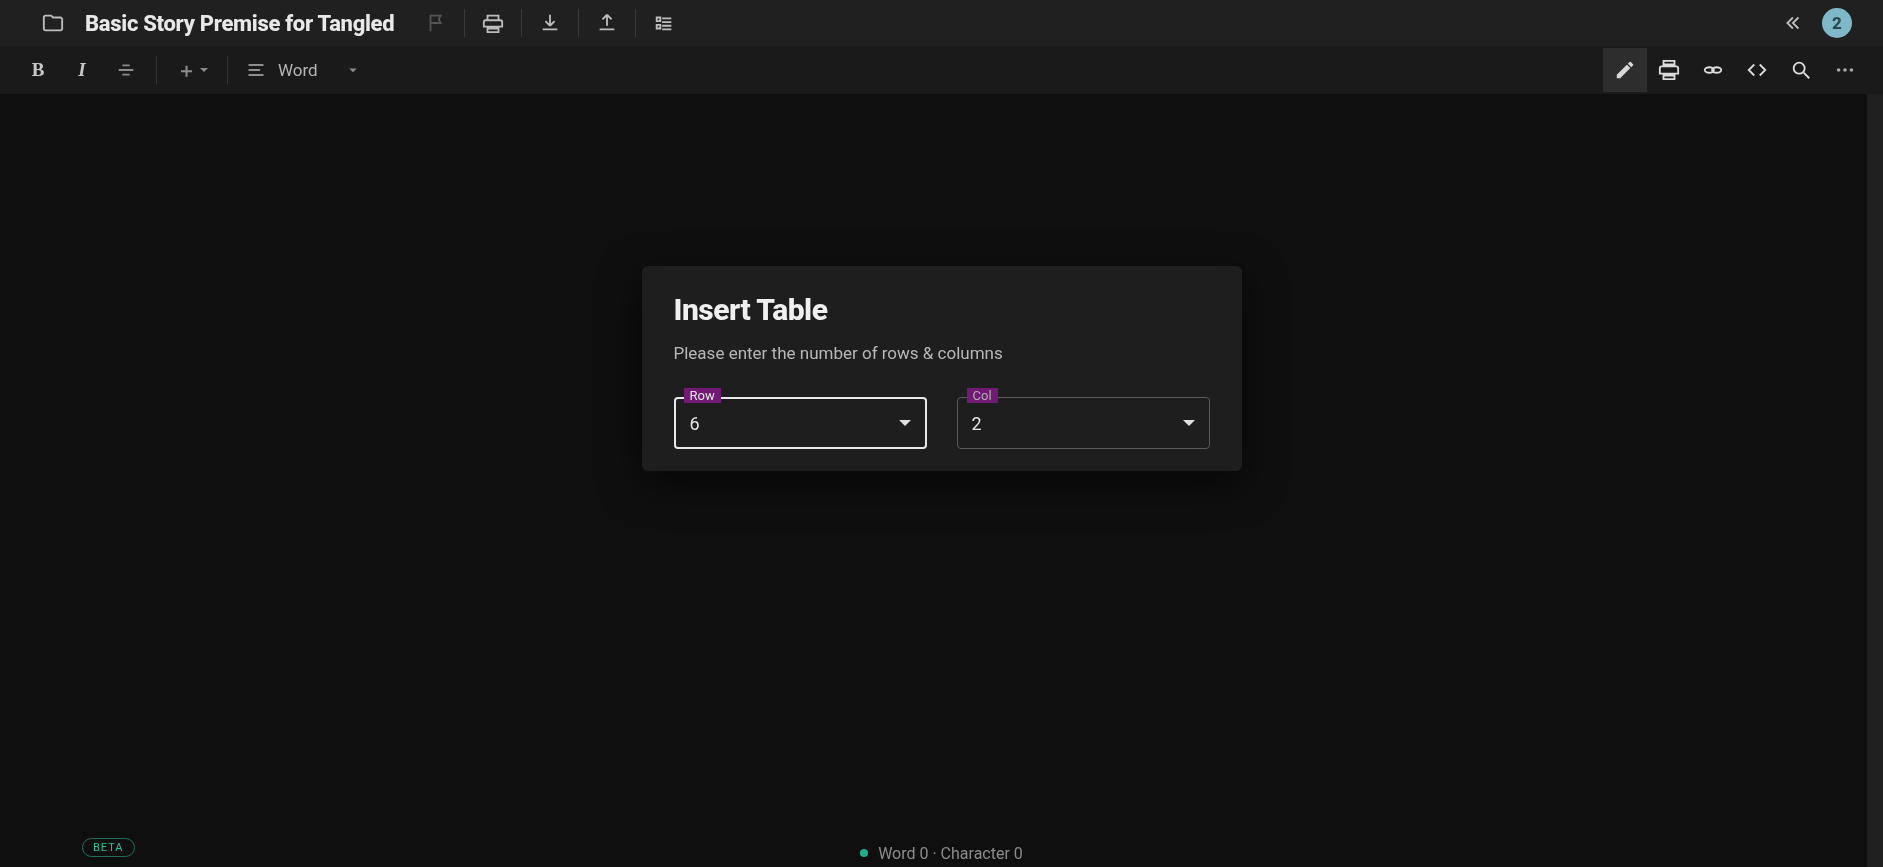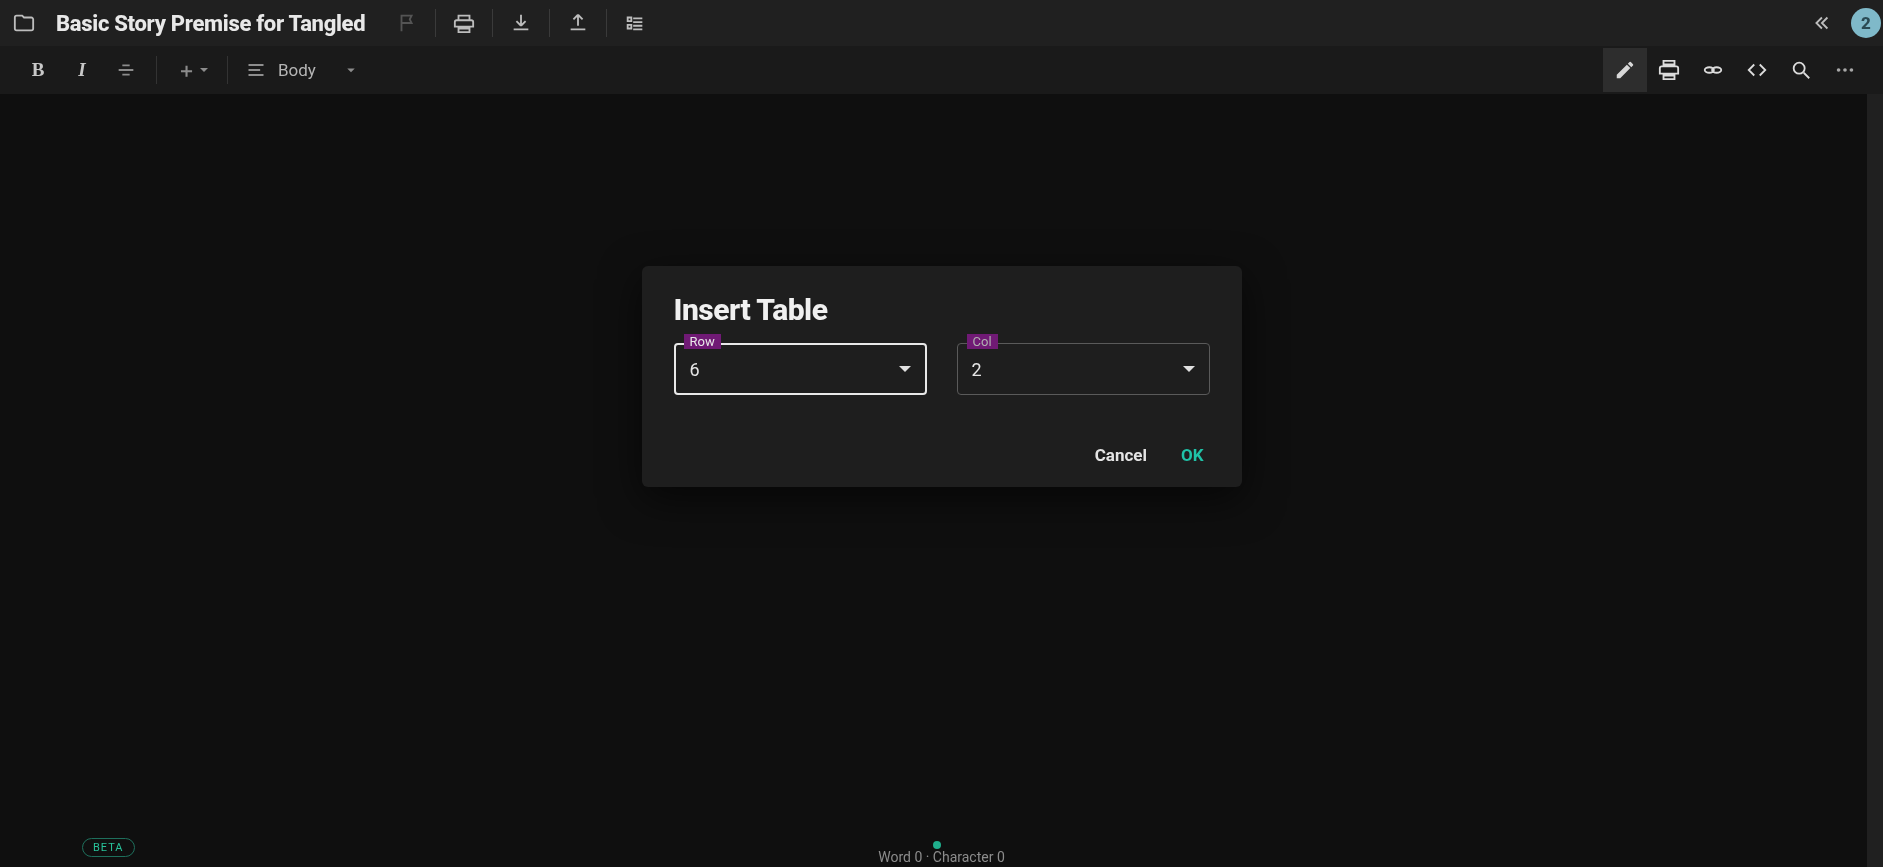--- a/index.html
+++ b/index.html
@@ -9,21 +9,21 @@
     font-family: -apple-system, BlinkMacSystemFont, "Segoe UI", Roboto, Helvetica, Arial, sans-serif;
     color: #dcdcdc;
     overflow: hidden;
   }
   
   .titlebar {
     height: 46px;
     background: #202020;
     display: flex;
     align-items: center;
-    padding: 0 2px;
+    padding: 0 31px;
     gap: 0;
   }
   .tb-icon-btn {
     width: 44px; height: 44px;
     display: flex; align-items: center; justify-content: center;
     fill: #bdbdbd;
     color: #bdbdbd;
     cursor: pointer;
   }
   .tb-icon-btn.dim { fill: #6b6b6b; color:#6b6b6b; opacity:0.7; }
@@ -107,22 +107,21 @@
 
   
   .statusbar {
     position: absolute;
     left: 0; right: 0; bottom: 0;
     height: 28px;
     display:flex;
     align-items:center;
     justify-content:center;
     color:#8c8c8c;
-    font-size:14px;
-    flex-direction:column;
+    font-size:16px;
   }
   .beta-badge {
     position:absolute; left:82px; bottom:10px;
     border:1px solid #1e6f5c;
     color:#28c29a;
     font-size:11px;
     letter-spacing:1px;
     padding:2px 10px;
     border-radius:12px;
     text-align:center;
@@ -280,21 +279,21 @@
   <div class="fmt-divider"></div>
   <div class="fmt-btn dim" style="gap:3px; width:54px;">
     <span style="font-size:20px;">＋</span>
     <span class="dropdown-arrow" style="border-top-color:#8c8c8c; border-left-width:4px;border-right-width:4px;border-top-width:4px;"></span>
   </div>
   <div class="fmt-divider"></div>
   <div class="style-dropdown">
     <svg viewBox="0 0 24 24" style="width:20px;height:20px;fill:#b5b5b5;">
         <path d="M3 6h18M3 12h14M3 18h18" stroke="currentColor" stroke-width="2"></path>
       </svg>
-    <span>Body</span>
+    <span>Word</span>
     <svg class="chevron" viewBox="0 0 24 24" style="width:18px;height:18px;margin-left:14px;">
         <path d="M7 10l5 5 5-5z"></path>
       </svg>
   </div>
 
   <div class="format-bar-spacer"></div>
 
   <div class="right-tools">
     <div class="right-tool-btn active">
       <svg viewBox="0 0 24 24">
@@ -338,34 +337,31 @@
 
 <div class="beta-badge">BETA</div>
 <div class="statusbar">
   <span class="status-dot"></span>
   <span>Word 0 · Character 0</span>
 </div>
 
 <div class="backdrop">
   <div class="dialog">
     <div class="dialog-title">Insert Table</div>
+    <div class="dialog-sub">Please enter the number of rows &amp; columns</div>
     <div class="field-row">
       <div class="field focused">
         <div class="field-label">Row</div>
         <div class="field-box">
           <span>6</span>
           <span class="dropdown-arrow"></span>
         </div>
       </div>
       <div class="field">
         <div class="field-label">Col</div>
         <div class="field-box">
           <span>2</span>
           <span class="dropdown-arrow"></span>
         </div>
       </div>
     </div>
-    <div class="dialog-actions">
-      <div class="btn-text btn-cancel">Cancel</div>
-      <div class="btn-text btn-ok">OK</div>
-    </div>
   </div>
 </div>
 
 </body></html>

